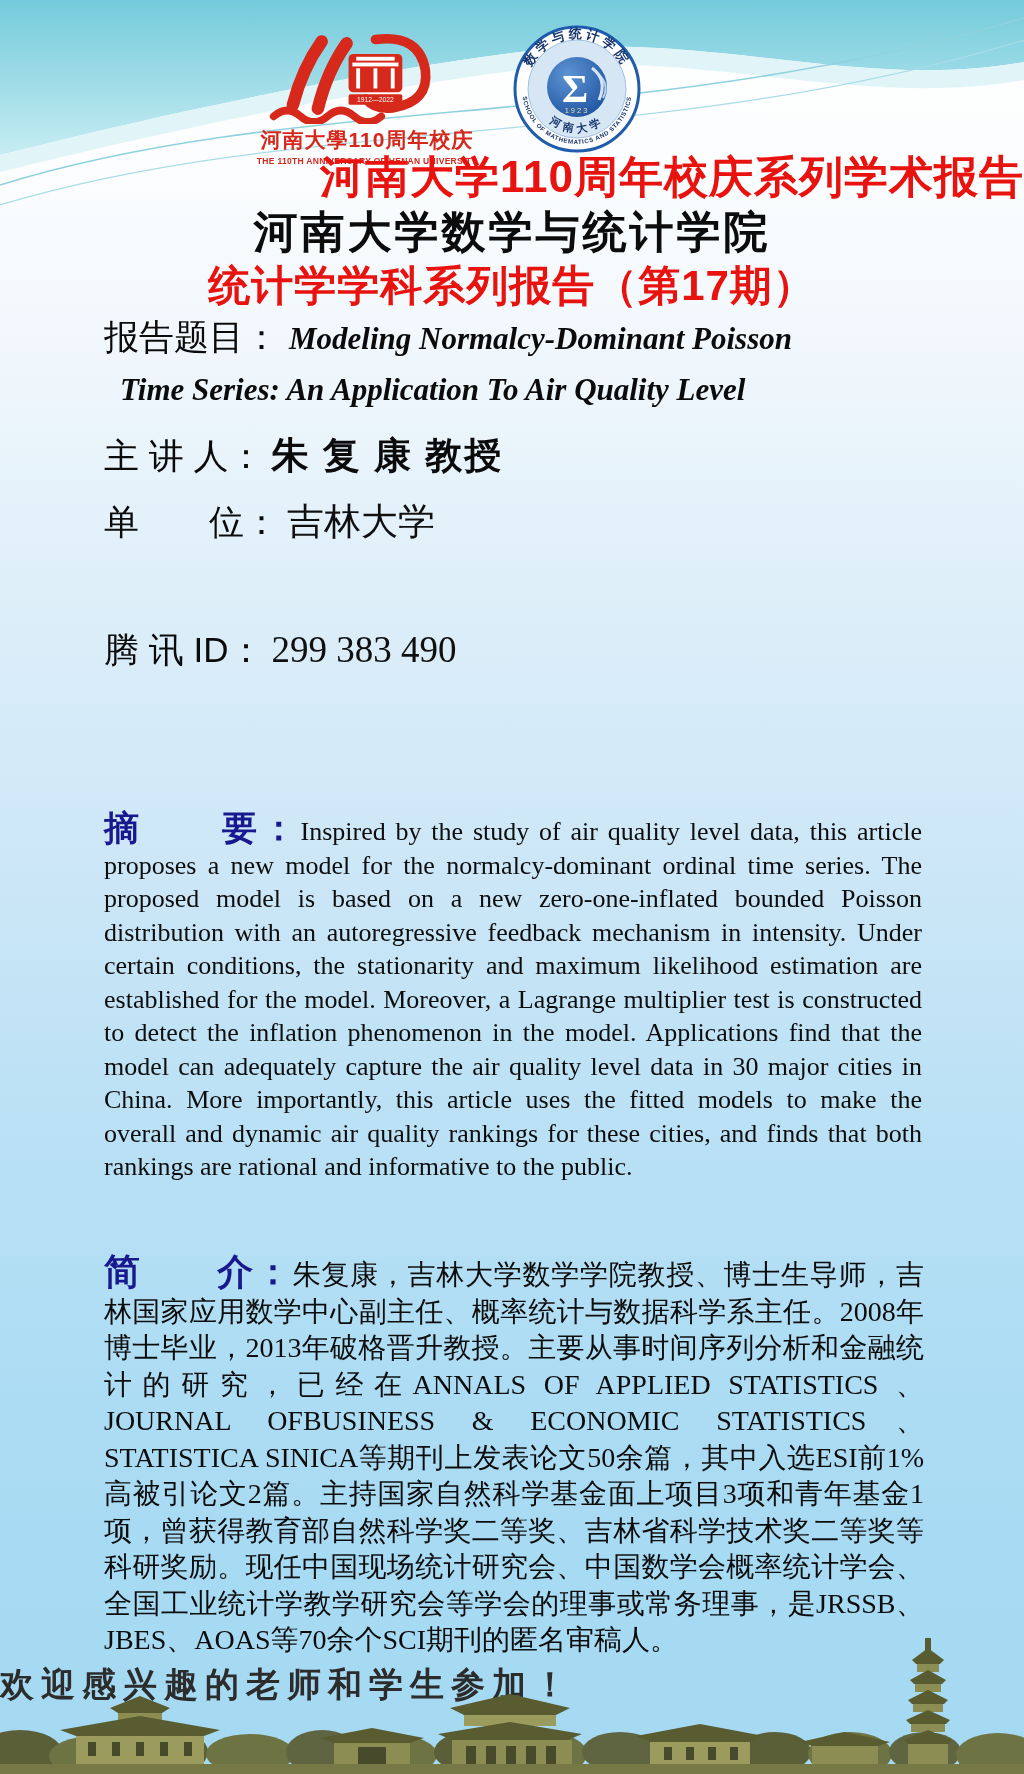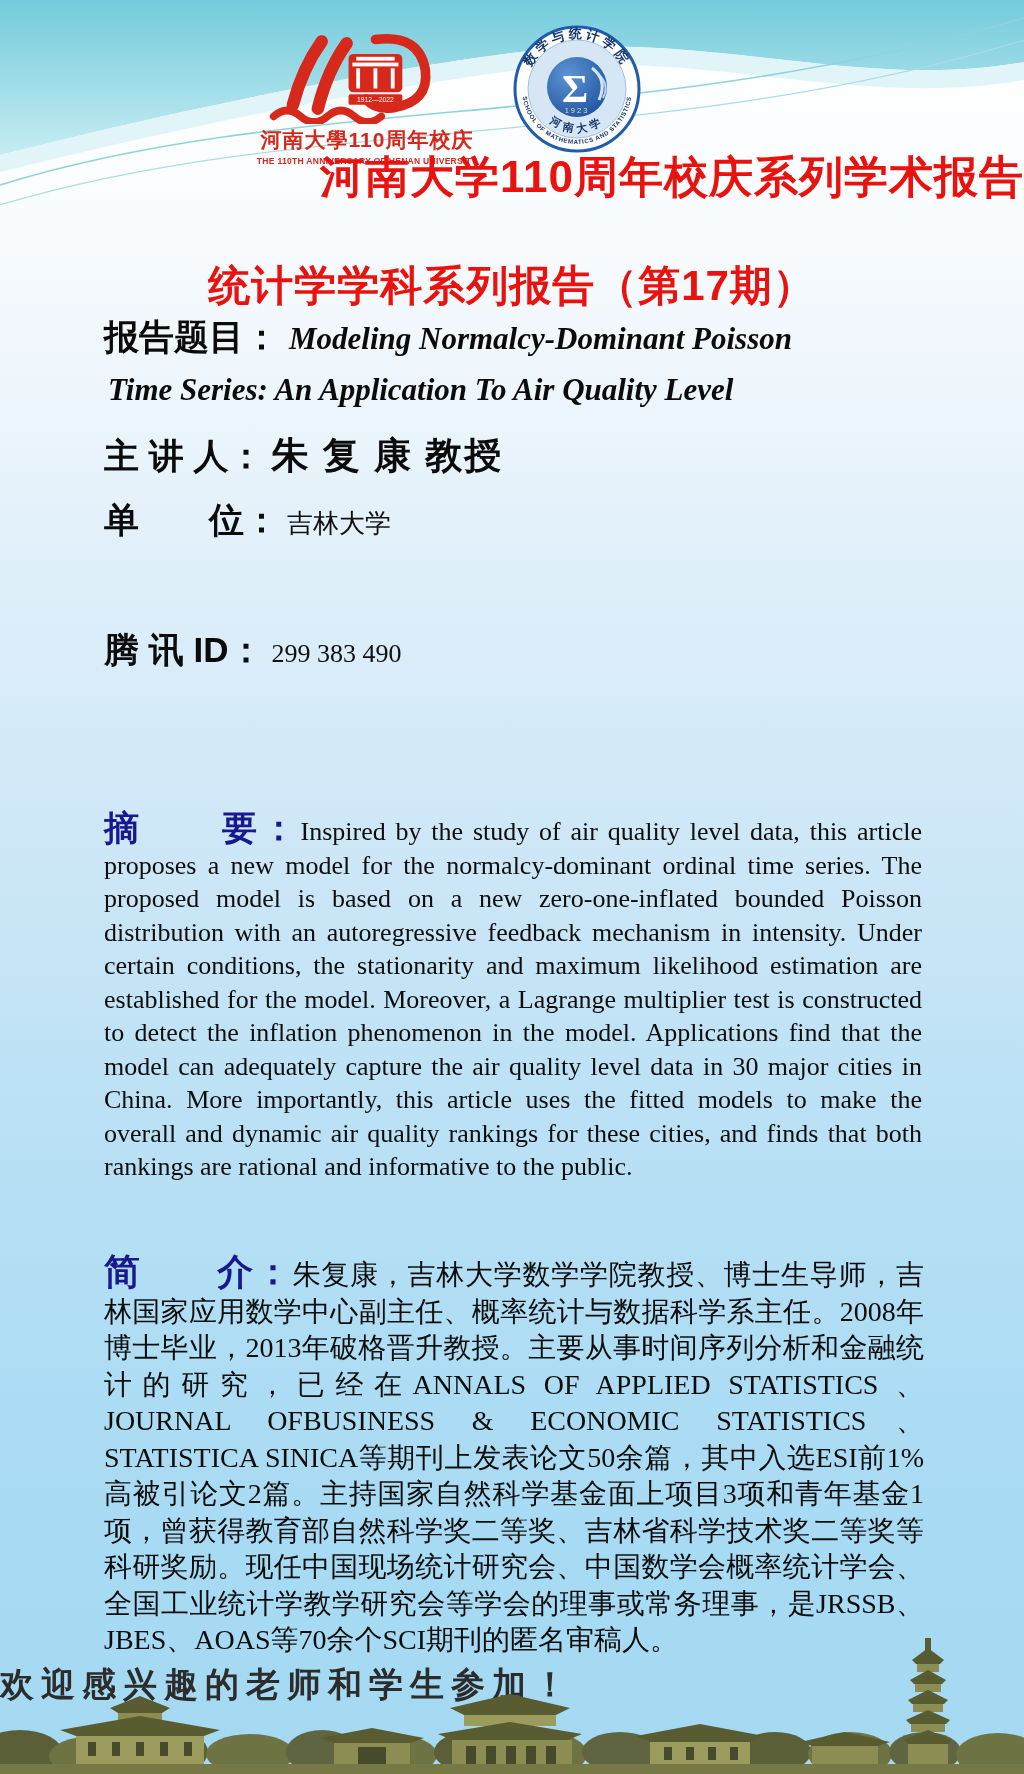--- a/index.html
+++ b/index.html
@@ -18,24 +18,24 @@
   .logo-right{position:absolute;left:512px;top:24px;}
   
   .t1{position:absolute;top:148px;left:0;width:100%;text-align:right;
       color:#e8120e;font-size:44px;font-weight:bold;letter-spacing:1px;}
   .t2{position:absolute;top:203px;left:0;width:100%;text-align:center;
       color:#0c0c0c;font-size:44px;font-weight:bold;letter-spacing:3px;}
   .t3{position:absolute;top:258px;left:0;width:100%;text-align:center;
       color:#e8120e;font-size:42px;font-weight:bold;letter-spacing:1px;}
   
   .row{position:absolute;left:104px;width:830px;white-space:nowrap;}
-  .lbl{font-weight:bold;color:#0b0b0b;font-size:35px;}
+  .lbl{font-weight:normal;color:#0b0b0b;font-size:35px;}
   .topic-en{font-family:"Liberation Serif",serif;font-style:italic;font-weight:bold;
             font-size:31px;color:#0b0b0b;margin-left:10px;}
-  .val-serif{font-family:"Liberation Serif",serif;font-size:26px;color:#101010;margin-left:8px;}
+  .val-serif{font-family:"Liberation Serif",serif;font-size:37px;color:#101010;margin-left:8px;}
   .val-cn-bold{font-weight:bold;font-size:37px;color:#0b0b0b;letter-spacing:2px;margin-left:8px;}
   .topic1{top:314px;} .topic2{top:372px;} .speaker{top:431px;}
   .affil{top:497px;} .time{top:562px;} .tencent{top:627px;}
   
   .abstract{position:absolute;left:104px;top:785px;width:818px;text-align:justify;
     font-family:"Liberation Serif",serif;font-size:26px;line-height:33.5px;color:#0d0d0d;}
   .ab-label{font-family:"Liberation Sans",sans-serif;font-weight:bold;color:#18188f;
     font-size:35px;letter-spacing:1px;}
   
   .bio{position:absolute;left:104px;top:1226px;width:820px;text-align:justify;
@@ -108,27 +108,28 @@
       <text font-size="6.2" font-weight="bold" fill="#17366e" letter-spacing="0.6">
         <textPath href="#arcBot" startOffset="50%" text-anchor="middle">SCHOOL OF MATHEMATICS AND STATISTICS</textPath>
       </text>
       <text font-size="11" font-weight="bold" fill="#17366e" letter-spacing="4">
         <textPath href="#arcInner" startOffset="50%" text-anchor="middle">河南大学</textPath>
       </text>
     </svg>
   </div>
 
   <div class="t1">河南大学110周年校庆系列学术报告</div>
+  <div class="t2">河南大学数学与统计学院</div>
   <div class="t3">统计学学科系列报告（第17期）</div>
 
   <div class="row topic1">
     <span class="lbl">报告题目：</span><span class="topic-en">Modeling Normalcy-Dominant Poisson</span>
   </div>
   <div class="row topic2">
-    <span class="topic-en" style="margin-left:4px">Time Series: An Application To Air Quality Level</span>
+    <span class="topic-en" style="margin-left:16px">Time Series: An Application To Air Quality Level</span>
   </div>
 
   <div class="row speaker">
     <span class="lbl">主 讲 人：</span><span class="val-cn-bold">朱 复 康 教授</span>
   </div>
   <div class="row affil">
     <span class="lbl">单　　位：</span><span class="val-serif">吉林大学</span>
   </div>
   <div class="row tencent">
     <span class="lbl">腾 讯 ID：</span><span class="val-serif">299 383 490</span>

